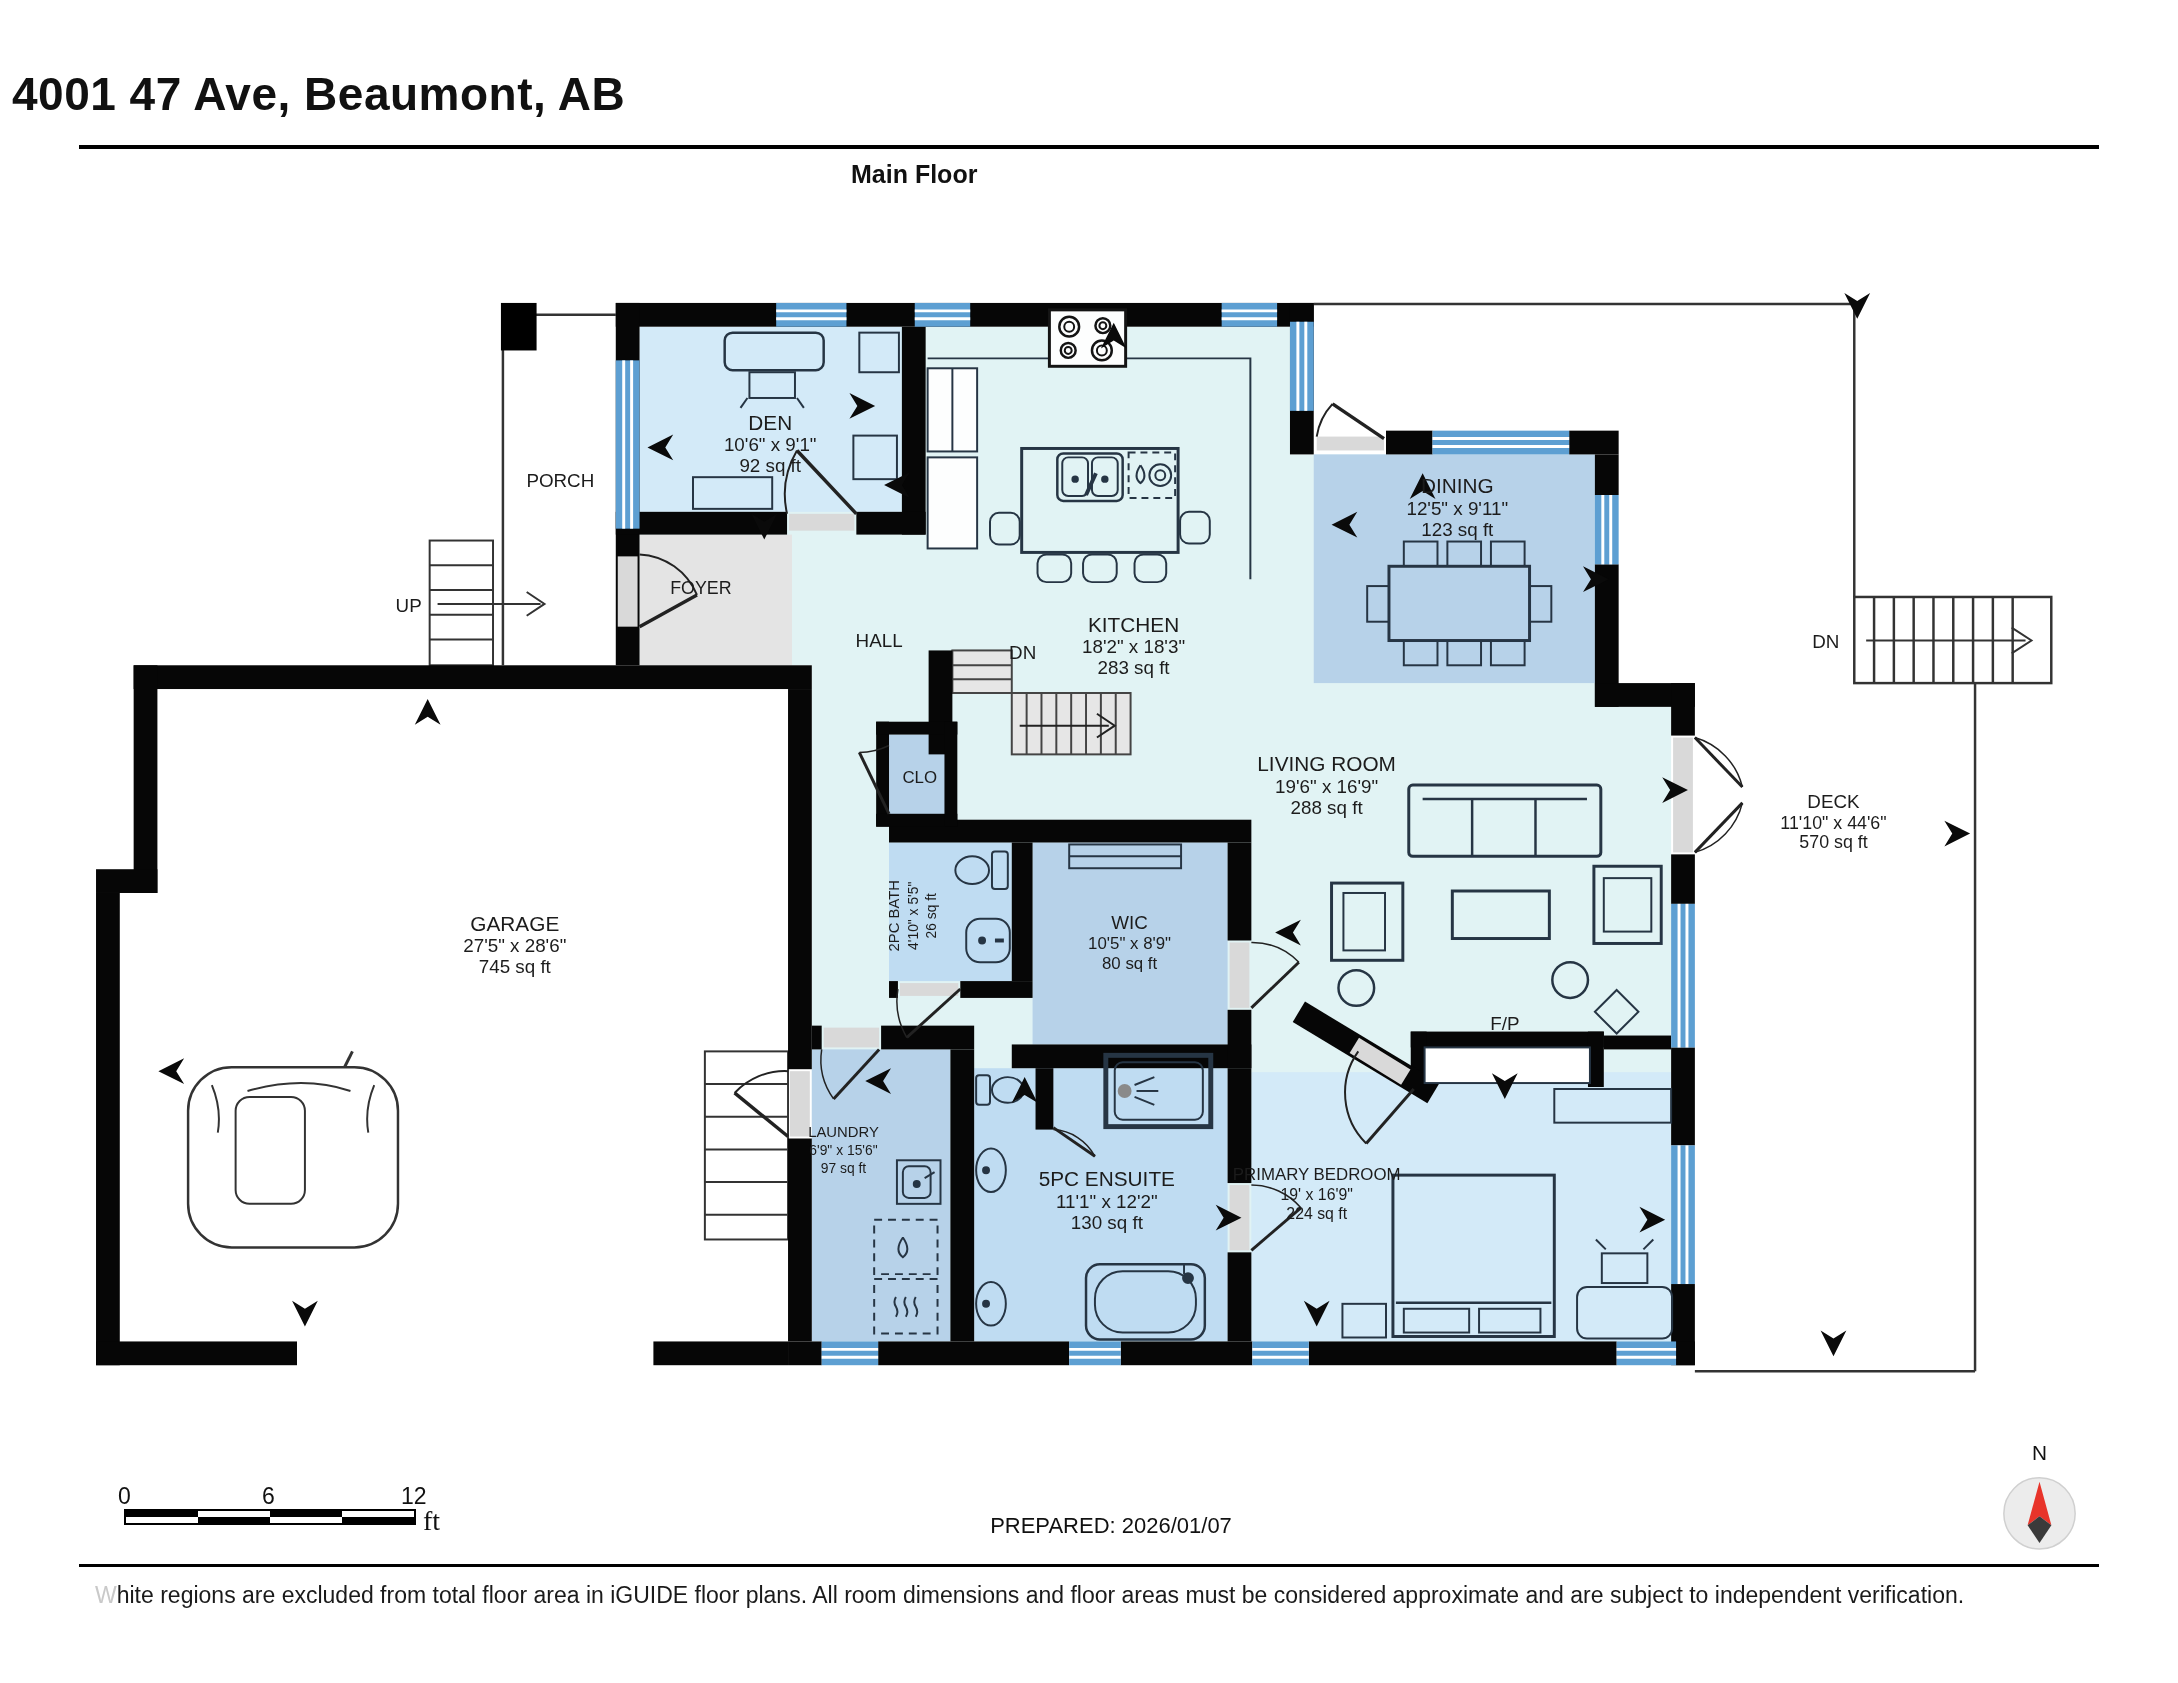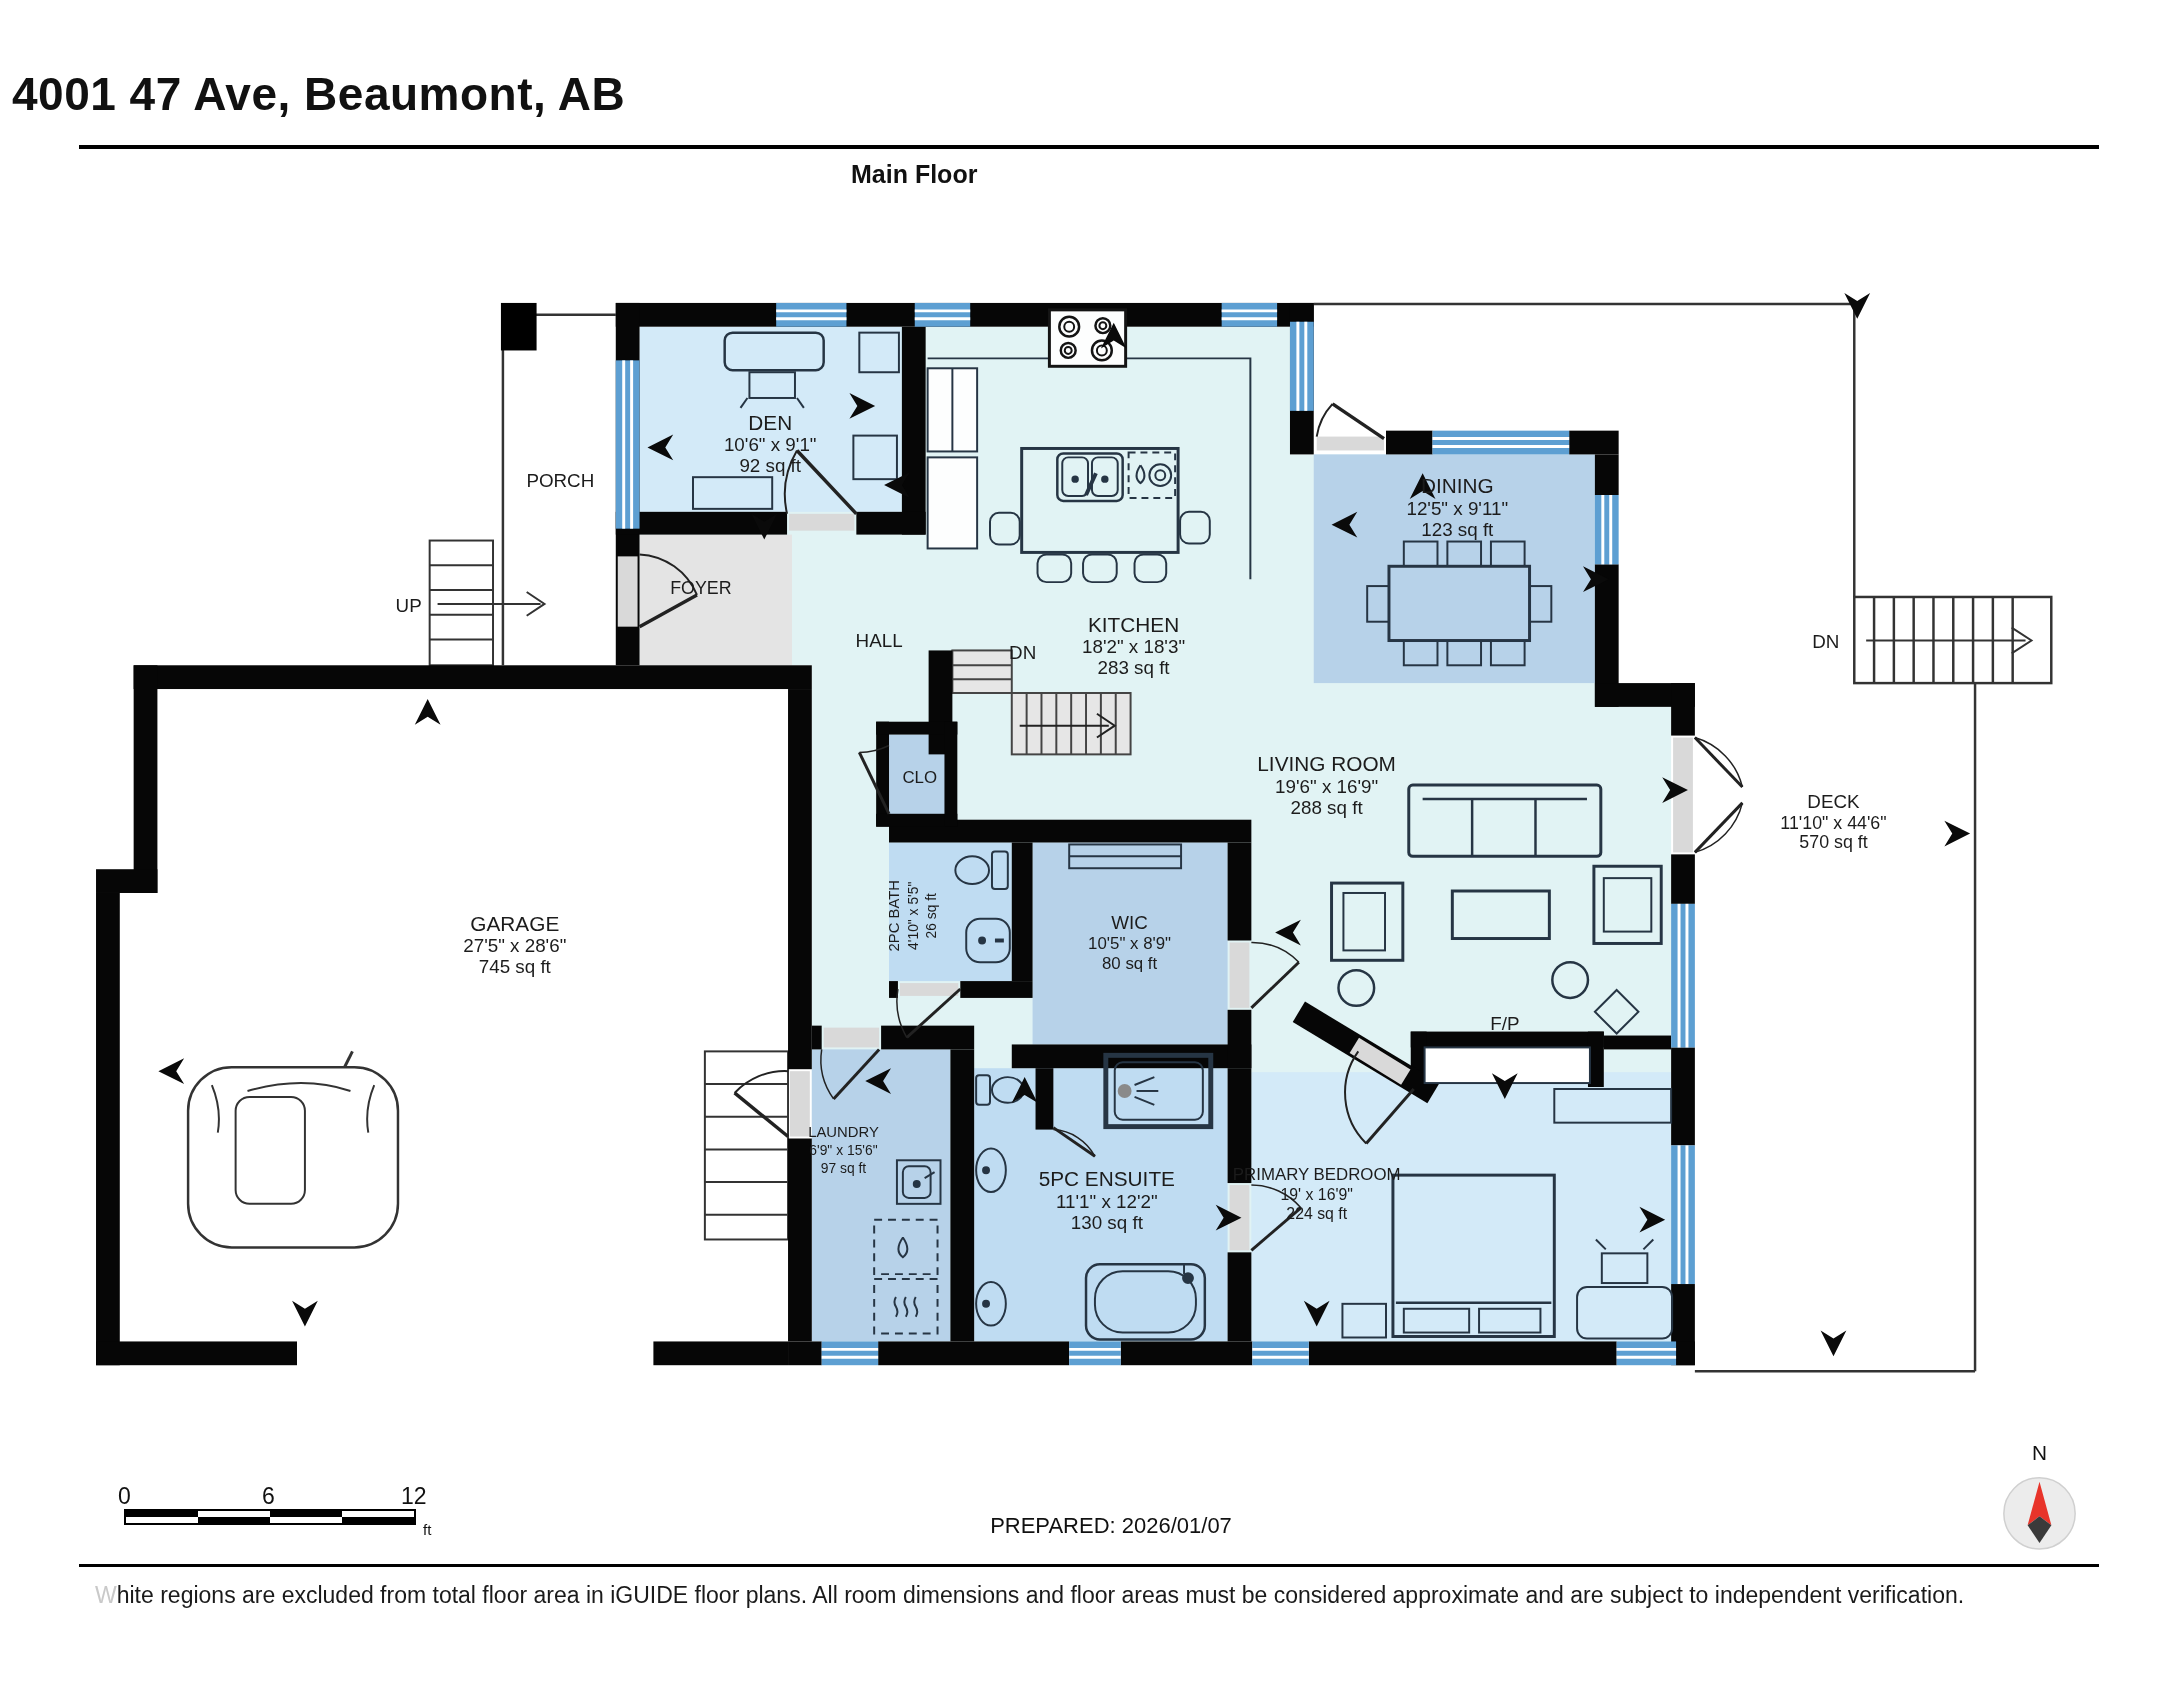--- a/index.html
+++ b/index.html
@@ -16,21 +16,21 @@
   .t21{font-size:21px;} .t19{font-size:19px;} .t18{font-size:18px;} .t17{font-size:17px;}
   .t16{font-size:16px;} .t15{font-size:15px;} .t14{font-size:14px;}
   .scale-wrap{position:absolute;left:124px;top:1483px;width:337px;}
   .scale-nums{position:relative;height:26px;font-size:23px;}
   .scale-nums span{position:absolute;top:0;}
   .n0{left:-6px;} .n6{left:138px;} .n12{left:277px;}
   .scale-bar{width:292px;height:16px;border:2px solid #000;box-sizing:border-box;}
   .scale-row{height:6px;}
   .r1{background:linear-gradient(90deg,#000 0 25%,#fff 25% 50%,#000 50% 75%,#fff 75%);}
   .r2{background:linear-gradient(90deg,#fff 0 25%,#000 25% 50%,#fff 50% 75%,#000 75%);}
-  .scale-unit{position:absolute;left:299px;top:38px;font-size:15px;}
+  .scale-unit{position:absolute;left:299px;top:22px;font-size:28px;font-family:Liberation Serif, serif;}
   .prepared{position:absolute;top:1513px;left:1px;width:2178px;text-align:center;font-size:22px;padding-left:21px;}
   .compass{position:absolute;left:1985px;top:1438px;}
   .compass text{font-family:"Liberation Sans",sans-serif;font-size:21px;fill:#111;}
   .footer-rule{position:absolute;top:1564px;left:79px;width:2020px;height:3px;background:#000;}
   .disclaimer{position:absolute;top:1582px;left:87px;width:2010px;font-size:23px;color:#1a1a1a;margin-left:8px;}
   .disclaimer::first-letter{color:#c9c9c9;}
 </style>
 </head>
 <body>
 

